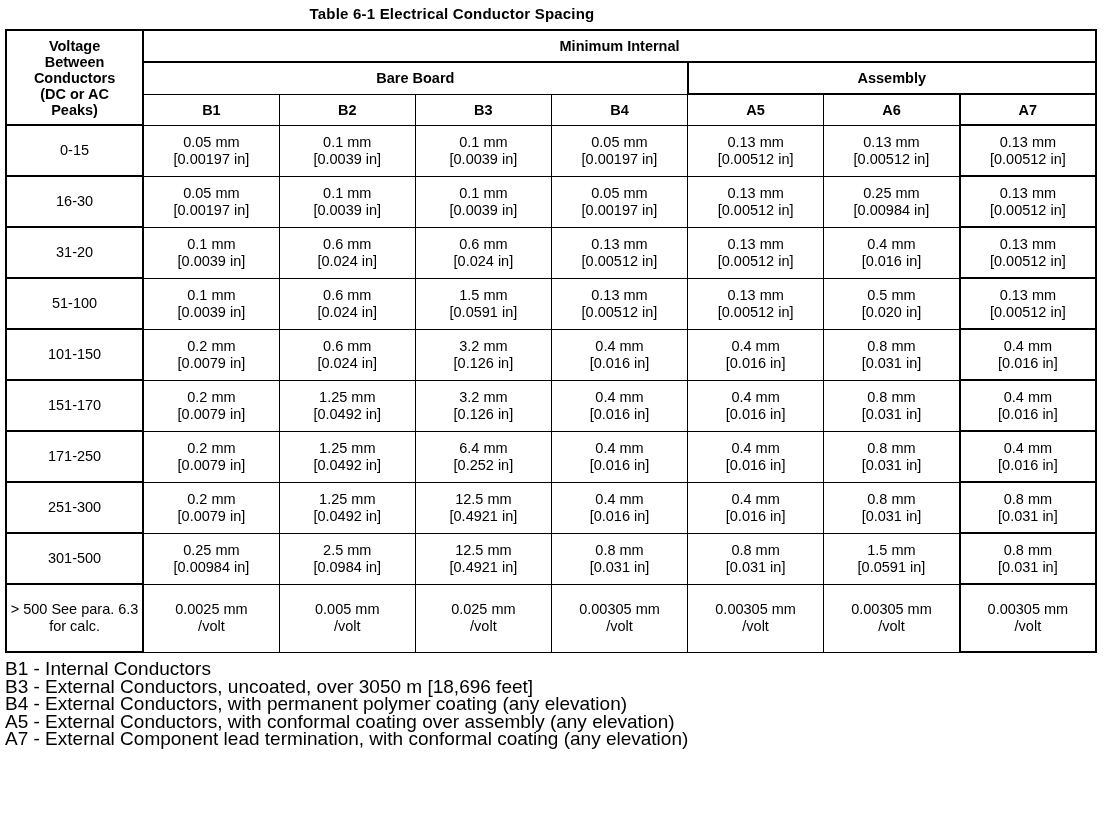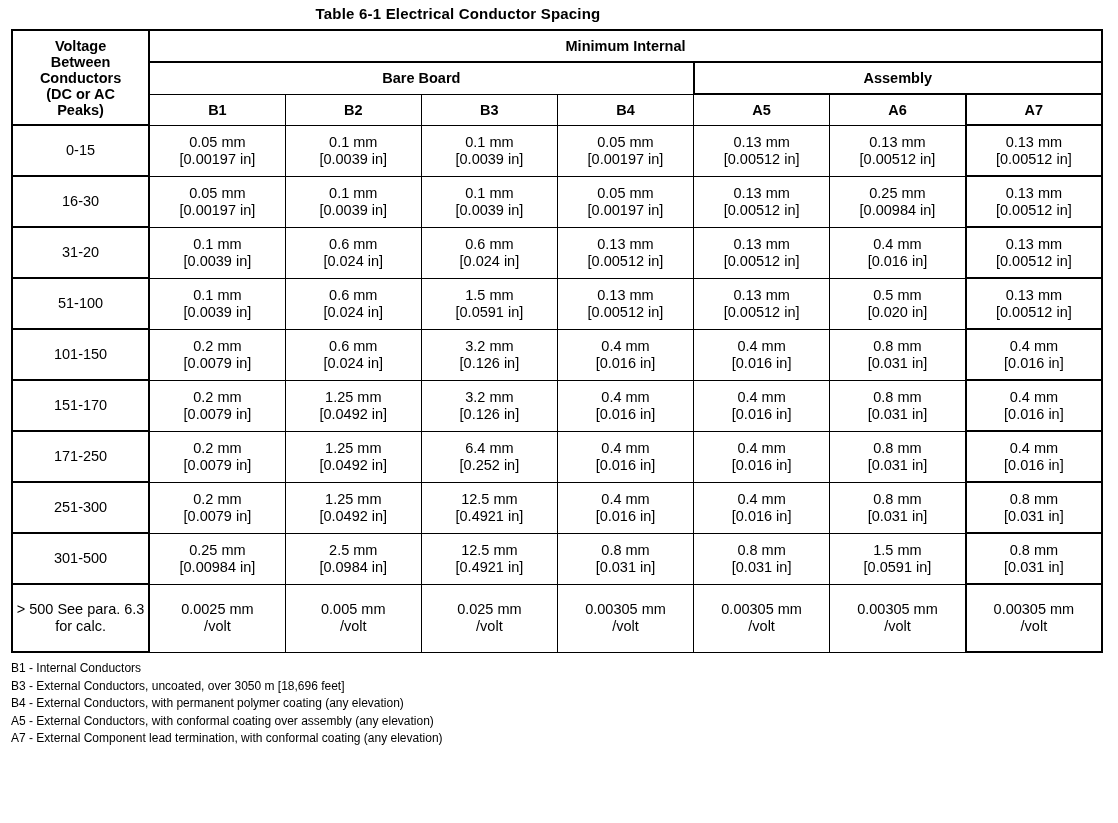--- a/index.html
+++ b/index.html
@@ -12,21 +12,20 @@
     height: 823px;
     font-family: "Liberation Sans", sans-serif;
     color: #000000;
     overflow: hidden;
   }
   .page {
     width: 904px;
     height: 823px;
     position: relative;
     box-sizing: border-box;
-    margin-left: 6px;
   }
   .caption {
     text-align: center;
     font-weight: bold;
     font-size: 15px;
     padding: 5px 0 7px 0;
     letter-spacing: 0.2px;
   }
   table.spacing {
     border-collapse: collapse;
@@ -79,21 +78,21 @@
     line-height: 17px;
     height: 49px;
   }
   td.cell .l1 { display: block; }
   td.cell .l2 { display: block; }
   tr.lastrow td {
     height: 66px;
   }
   .notes {
     margin: 7px 0 0 5px;
-    font-size: 12px;
+    font-size: 19px;
     line-height: 17.6px;
   }
   .notes div {
     white-space: nowrap;
   }
   
   col.c-volt { width: 137px; }
   col.c-data { width: 136px; }
 </style>
 </head>

